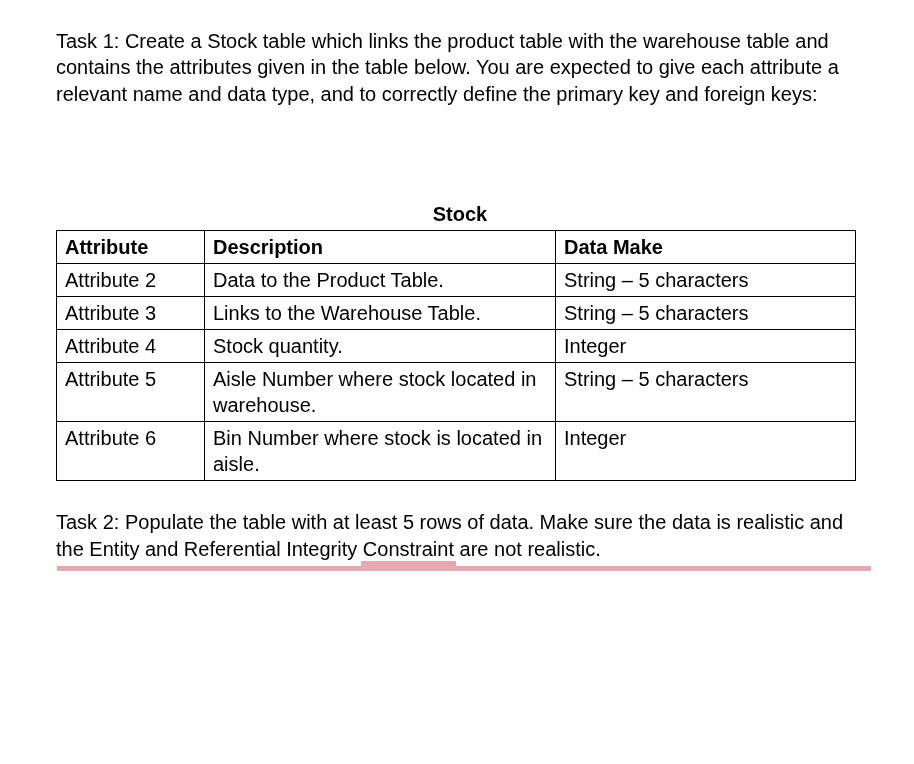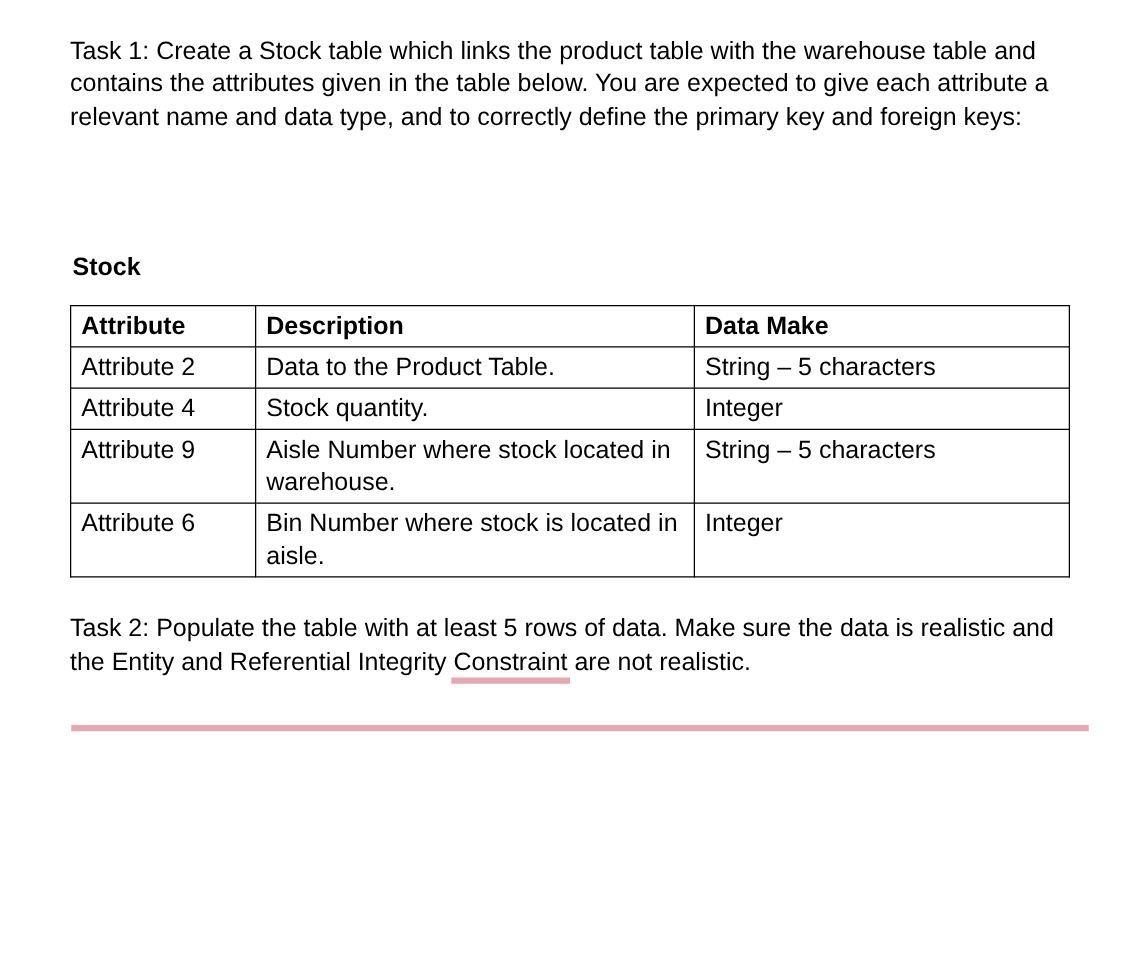--- a/index.html
+++ b/index.html
@@ -21,22 +21,23 @@
     margin: 0 0 0 0;
   }
   .task-label {
     font-weight: 400;
   }
   .gap-large {
     height: 96px;
   }
   .table-title {
     font-weight: 700;
-    margin-bottom: 18px;
+    margin-bottom: 4px;
     padding-left: 2px;
+    text-align: center;
   }
   .tbl-wrap {
     position: relative;
   }
   table.stock {
     border-collapse: collapse;
     width: 799px;
     table-layout: fixed;
     border-radius: 16px;
   }
@@ -113,26 +114,31 @@
           <th>Data Make</th>
         </tr>
       </thead>
       <tbody>
         <tr>
           <td>Attribute 2</td>
           <td>Data to the Product Table.</td>
           <td>String – 5 characters</td>
         </tr>
         <tr>
+          <td>Attribute 3</td>
+          <td class="justify">Links to the Warehouse Table.</td>
+          <td>String – 5 characters</td>
+        </tr>
+        <tr>
           <td>Attribute 4</td>
           <td>Stock quantity.</td>
           <td>Integer</td>
         </tr>
         <tr>
-          <td>Attribute 9</td>
+          <td>Attribute 5</td>
           <td class="justify">Aisle Number where stock located in warehouse.</td>
           <td>String – 5 characters</td>
         </tr>
         <tr>
           <td>Attribute 6</td>
           <td class="justify">Bin Number where stock is located in aisle.</td>
           <td>Integer</td>
         </tr>
       </tbody>
     </table>

